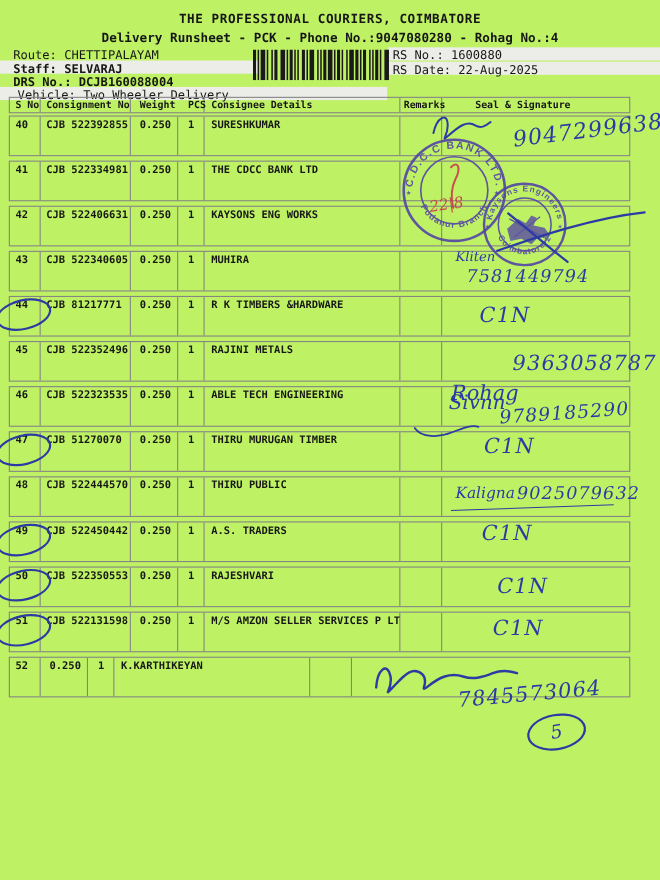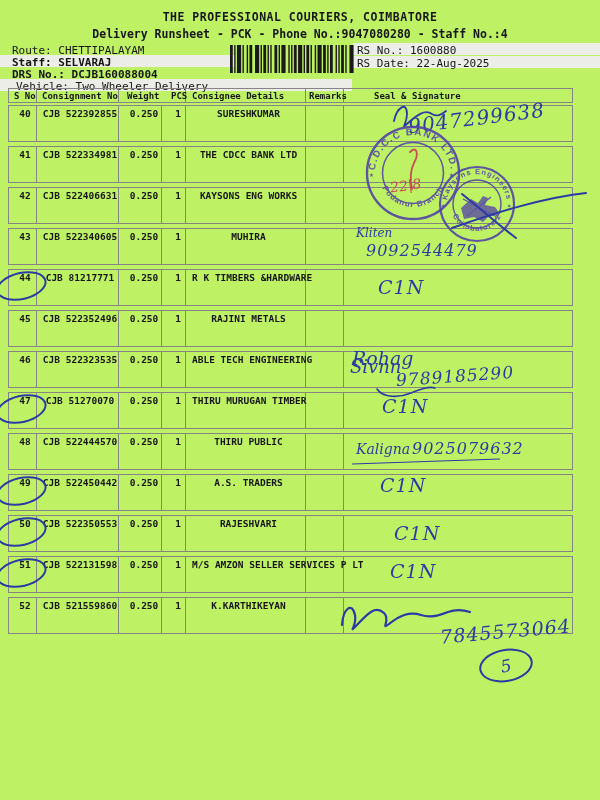--- a/index.html
+++ b/index.html
@@ -20,29 +20,29 @@
   .band{position:absolute; background:#ecece8; z-index:0;}
   .meta{position:absolute; font-size:11px; white-space:nowrap; z-index:1;}
   .meta.bold{font-weight:bold;}
   
   #barcode{position:absolute; left:230px; top:45px; z-index:1;}
   
   #runsheet-table{position:absolute; left:8px; top:88px; width:565px; z-index:1;}
   .trow{display:flex; position:relative; border:1px solid var(--line);
     box-sizing:border-box; background:transparent;}
   .thead{height:15px; margin-bottom:2px; font-weight:bold; font-size:9px;}
-  .row{height:37px; margin-bottom:4px; font-weight:bold; font-size:9.5px;text-align:center;}
+  .row{height:37px; margin-bottom:4px; font-weight:bold; font-size:9.5px;}
   .cell{box-sizing:border-box; border-right:1px solid var(--line);
     padding:2px 0 0 5px; white-space:nowrap; position:relative; overflow:visible;}
   .cell:last-child{border-right:none;}
   .c-sno{width:28px;}
   .c-consign{width:82px;}
   .c-weight{width:43px; padding-left:8px;}
   .c-pcs{width:24px; padding-left:9px;}
-  .c-consignee{width:120px; padding-left:6px;}
+  .c-consignee{width:178px; padding-left:6px;}
   .c-remarks{width:38px; padding-left:3px;}
   .c-seal{flex:1; padding-left:30px;}
   .thead .c-weight{border-right:none;}
   .c-consignee span{position:relative; z-index:2;}
   
   .row.circled .c-sno::before{content:""; position:absolute; left:-13px; top:2px;
     width:47px; height:24px; border:2px solid var(--pen); border-radius:50%;
     transform:rotate(-13deg); z-index:3;}
   
   .hw{position:absolute; font-family:"DejaVu Serif", serif; font-style:italic;
@@ -76,21 +76,21 @@
     border:2px solid var(--pen); border-radius:50%; transform:rotate(-10deg);
     display:flex; align-items:center; justify-content:center; z-index:5;
     font-family:"DejaVu Serif",serif; font-style:italic; font-size:17px; color:var(--pen);}
 </style>
 </head>
 <body>
 
 <div id="page">
 
   <div class="title">THE PROFESSIONAL COURIERS, COIMBATORE</div>
-  <div class="subtitle">Delivery Runsheet - PCK - Phone No.:9047080280 - Staff No.:4</div>
+  <div class="subtitle">Delivery Runsheet - PCK - Phone No.:9047080280 - Rohag No.:4</div>
 
   <div class="band" style="left:0;top:55px;width:235px;height:12px;"></div>
   <div class="band" style="left:0;top:79px;width:352px;height:12px;"></div>
   <div class="band" style="left:353px;top:43px;width:247px;height:12px;"></div>
   <div class="band" style="left:353px;top:56px;width:247px;height:12px;"></div>
 
   <div class="meta" style="left:12px;top:44px;">Route: CHETTIPALAYAM</div>
   <div class="meta bold" style="left:12px;top:56px;">Staff: SELVARAJ</div>
   <div class="meta bold" style="left:12px;top:68px;">DRS No.: DCJB160088004</div>
   <div class="meta" style="left:16px;top:80px;">Vehicle: Two Wheeler Delivery</div>
@@ -176,21 +176,21 @@
 
     <div class="trow row" data-sno="43">
       <div class="cell c-sno"><span>43</span></div>
       <div class="cell c-consign"><span>CJB 522340605</span></div>
       <div class="cell c-weight"><span>0.250</span></div>
       <div class="cell c-pcs"><span>1</span></div>
       <div class="cell c-consignee"><span>MUHIRA</span></div>
       <div class="cell c-remarks"><span></span></div>
       <div class="cell c-seal seal-cell">
             <span class="hw sign">Kliten</span>
-            <span class="hw phone">9092544479</span>
+            <span class="hw phone">7581449794</span>
           </div>
     </div>
 
     <div class="trow row circled" data-sno="44">
       <div class="cell c-sno"><span>44</span></div>
       <div class="cell c-consign"><span>CJB 81217771</span></div>
       <div class="cell c-weight"><span>0.250</span></div>
       <div class="cell c-pcs"><span>1</span></div>
       <div class="cell c-consignee"><span>R K TIMBERS &amp;HARDWARE</span></div>
       <div class="cell c-remarks"><span></span></div>
@@ -201,20 +201,21 @@
 
     <div class="trow row" data-sno="45">
       <div class="cell c-sno"><span>45</span></div>
       <div class="cell c-consign"><span>CJB 522352496</span></div>
       <div class="cell c-weight"><span>0.250</span></div>
       <div class="cell c-pcs"><span>1</span></div>
       <div class="cell c-consignee"><span>RAJINI METALS</span></div>
       <div class="cell c-remarks"><span></span></div>
       <div class="cell c-seal seal-cell">
             <span class="hw sign">Sivnn</span>
+            <span class="hw phone">9363058787</span>
           </div>
     </div>
 
     <div class="trow row" data-sno="46">
       <div class="cell c-sno"><span>46</span></div>
       <div class="cell c-consign"><span>CJB 522323535</span></div>
       <div class="cell c-weight"><span>0.250</span></div>
       <div class="cell c-pcs"><span>1</span></div>
       <div class="cell c-consignee"><span>ABLE TECH ENGINEERING</span></div>
       <div class="cell c-remarks"><span></span></div>
@@ -280,21 +281,20 @@
       <div class="cell c-pcs"><span>1</span></div>
       <div class="cell c-consignee"><span>M/S AMZON SELLER SERVICES P LT</span></div>
       <div class="cell c-remarks"><span></span></div>
       <div class="cell c-seal seal-cell">
             <span class="hw mark">C1N</span>
           </div>
     </div>
 
     <div class="trow row" data-sno="52">
       <div class="cell c-sno"><span>52</span></div>
-      <div class="cell c-consign"><span>CJB 521559860</span></div>
       <div class="cell c-weight"><span>0.250</span></div>
       <div class="cell c-pcs"><span>1</span></div>
       <div class="cell c-consignee"><span>K.KARTHIKEYAN</span></div>
       <div class="cell c-remarks"><span></span></div>
       <div class="cell c-seal seal-cell">
             <span class="hw phone">7845573064</span>
           </div>
     </div>
   </div>
   </div>

